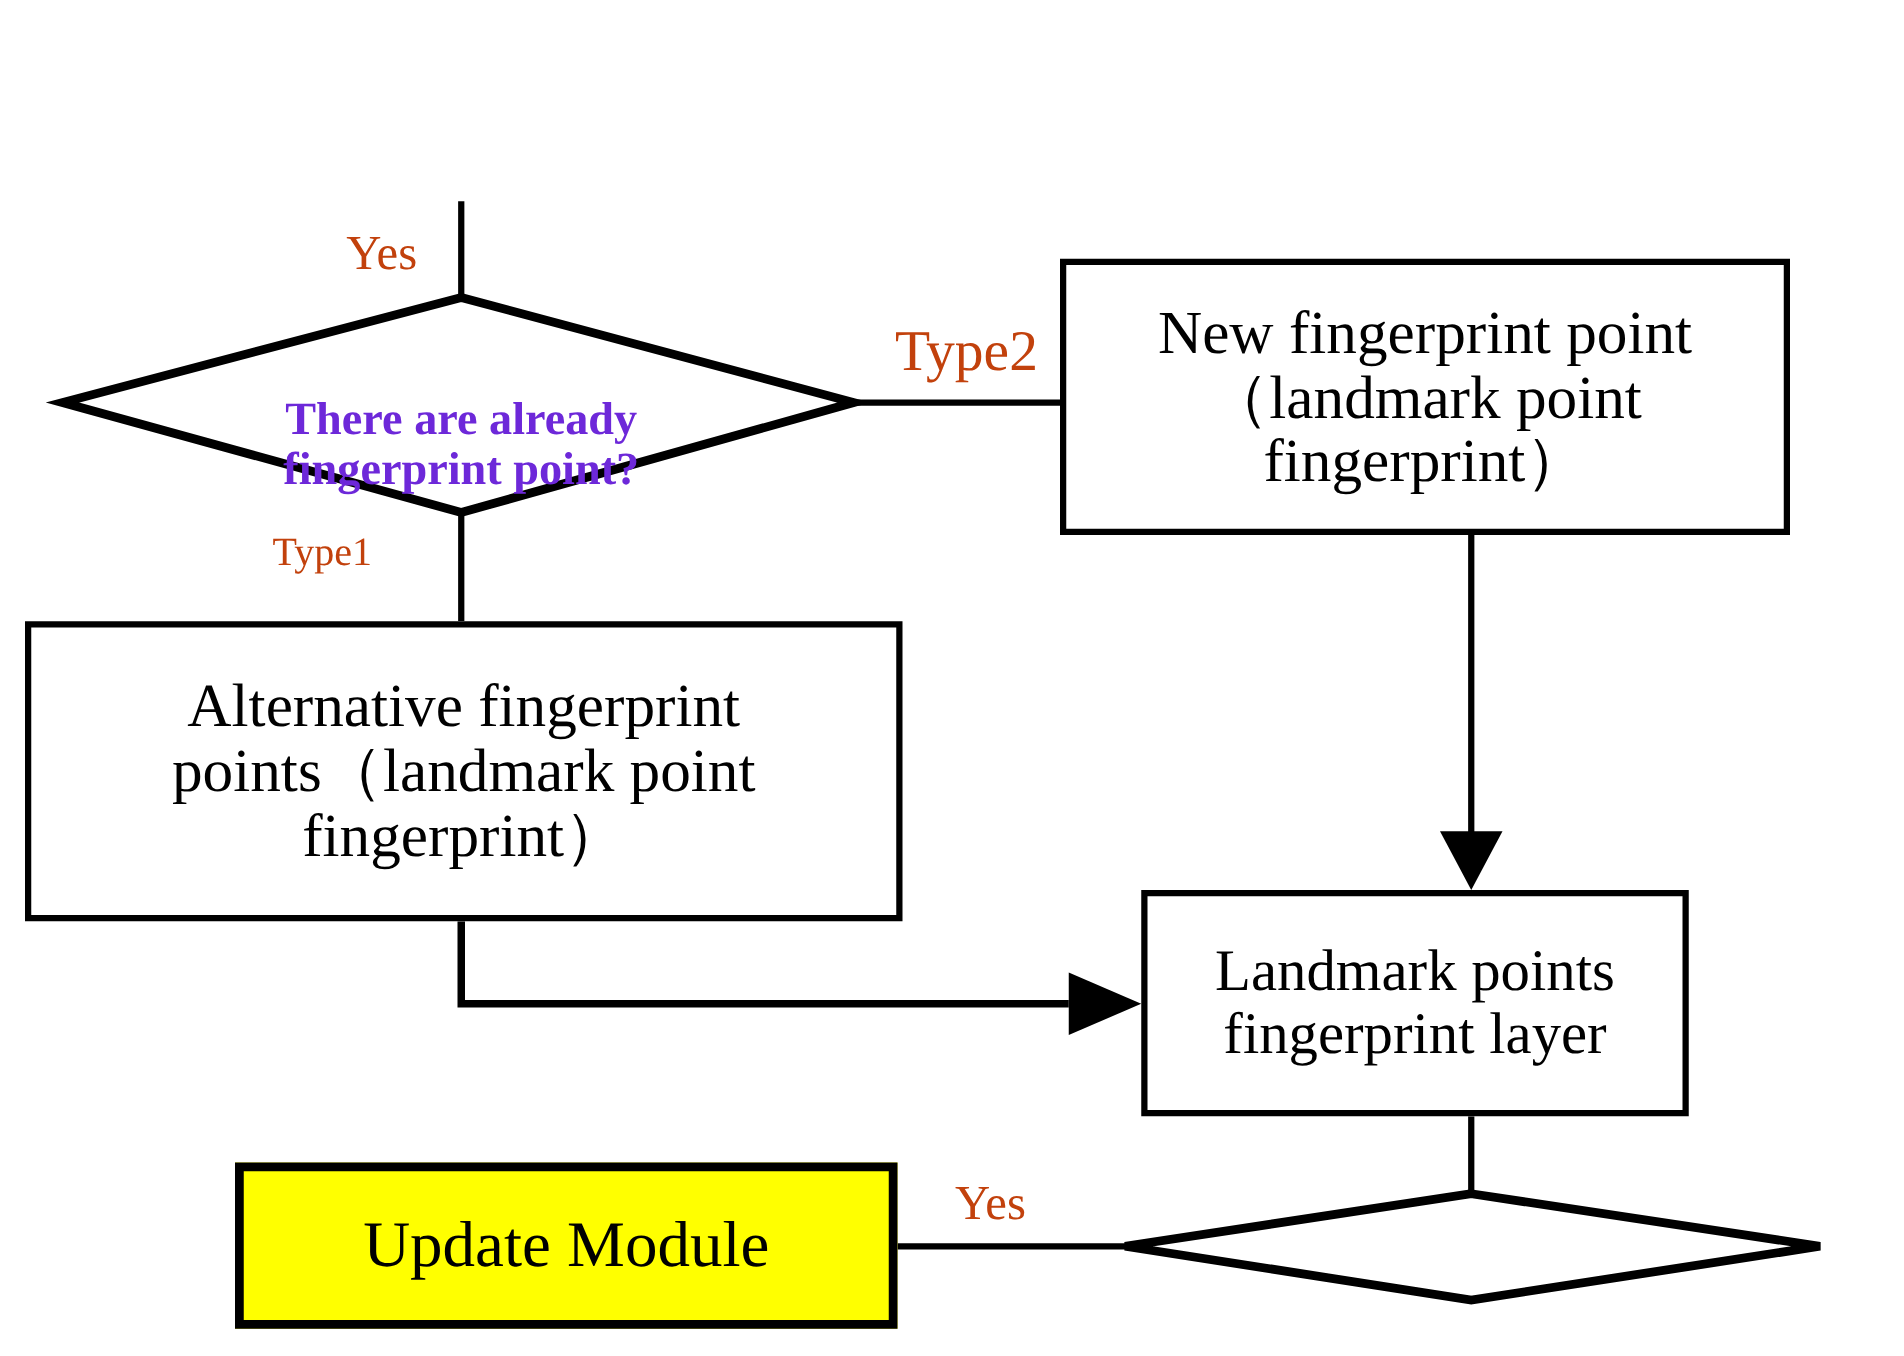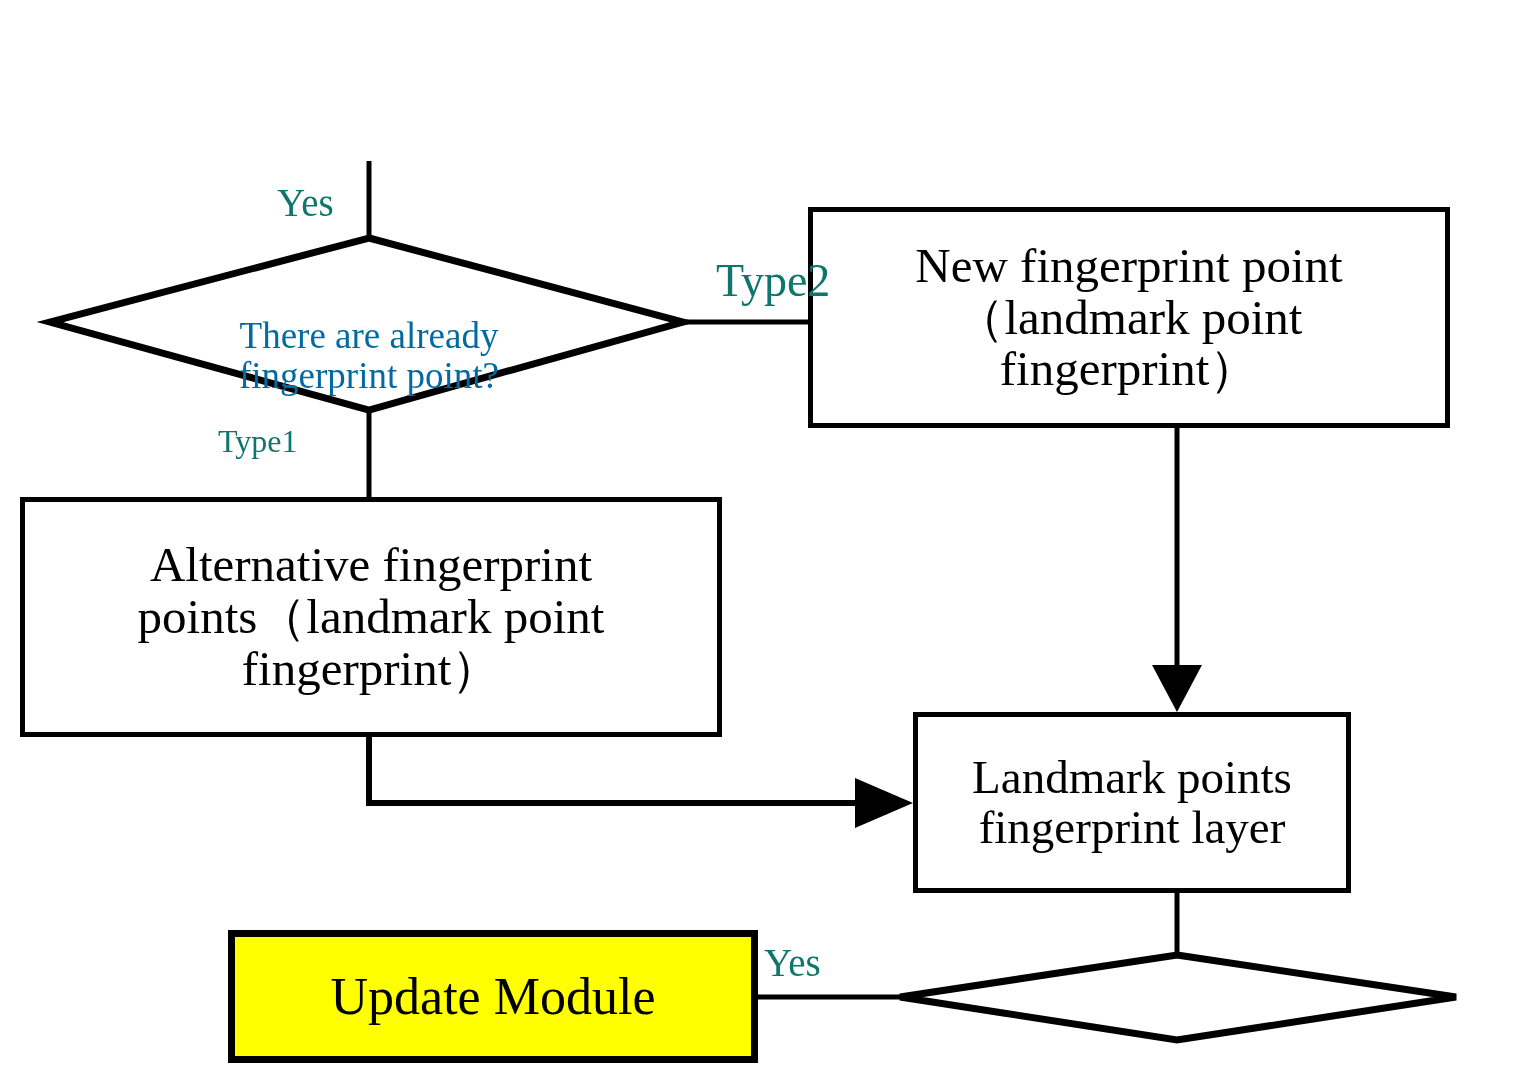--- a/index.html
+++ b/index.html
@@ -38,34 +38,35 @@
   .proc {
     border: 5px solid #000000;
     background: #ffffff;
   }
   .proc-yellow {
     border: 7px solid #000000;
     background: #ffff00;
   }
   .edge-label {
     position: absolute;
-    color: #0f766e;
+    color: #c2410c;
     font-family: "Liberation Serif", "DejaVu Serif", serif;
     background: transparent;
     z-index: 4;
     white-space: nowrap;
   }
   .dlabel {
     position: absolute;
-    color: #0369a1;
+    color: #6d28d9;
     font-family: "Liberation Serif", "DejaVu Serif", serif;
     text-align: center;
     z-index: 4;
     white-space: pre-line;
     line-height: 1.08;
+    font-weight: bold;
   }
 </style>
 </head>
 <body>
 
 <div id="canvas">
 
   <svg id="wires" viewBox="0 0 1523 1085">
 
     <line x1="369" y1="161" x2="369" y2="238" stroke="#000000" stroke-width="5"></line>
@@ -88,38 +89,38 @@
 
     <line x1="900" y1="997" x2="718" y2="997" stroke="#000000" stroke-width="5"></line>
   </svg>
 
 
   <div class="dlabel" style="left:169px; top:276px; width:400px; font-size:37px;">
     <span>There are already
 fingerprint point?</span>
   </div>
 
-  <div class="node proc" style="left:808px; top:207px; width:642px; height:221px; font-size:49px;">
+  <div class="node proc" style="left:848px; top:207px; width:584px; height:221px; font-size:49px;">
     <span>New fingerprint point
 （landmark point
 fingerprint）</span>
   </div>
 
   <div class="node proc" style="left:20px; top:497px; width:702px; height:240px; font-size:49px;">
     <span>Alternative fingerprint
 points（landmark point
 fingerprint）</span>
   </div>
 
   <div class="node proc" style="left:913px; top:712px; width:438px; height:181px; font-size:47px;">
     <span>Landmark points
 fingerprint layer</span>
   </div>
 
-  <div class="node proc-yellow" style="left:188px; top:930px; width:530px; height:133px; font-size:52px;margin-left:40px;">
+  <div class="node proc-yellow" style="left:188px; top:930px; width:530px; height:133px; font-size:52px;">
     <span>Update Module</span>
   </div>
 
 
   <div class="edge-label" style="left:277px; top:180px; font-size:39px;">Yes</div>
 
   <div class="edge-label" style="left:218px; top:423px; font-size:32px;">Type1</div>
 
   <div class="edge-label" style="left:716px; top:254px; font-size:46px;">Type2</div>
 

